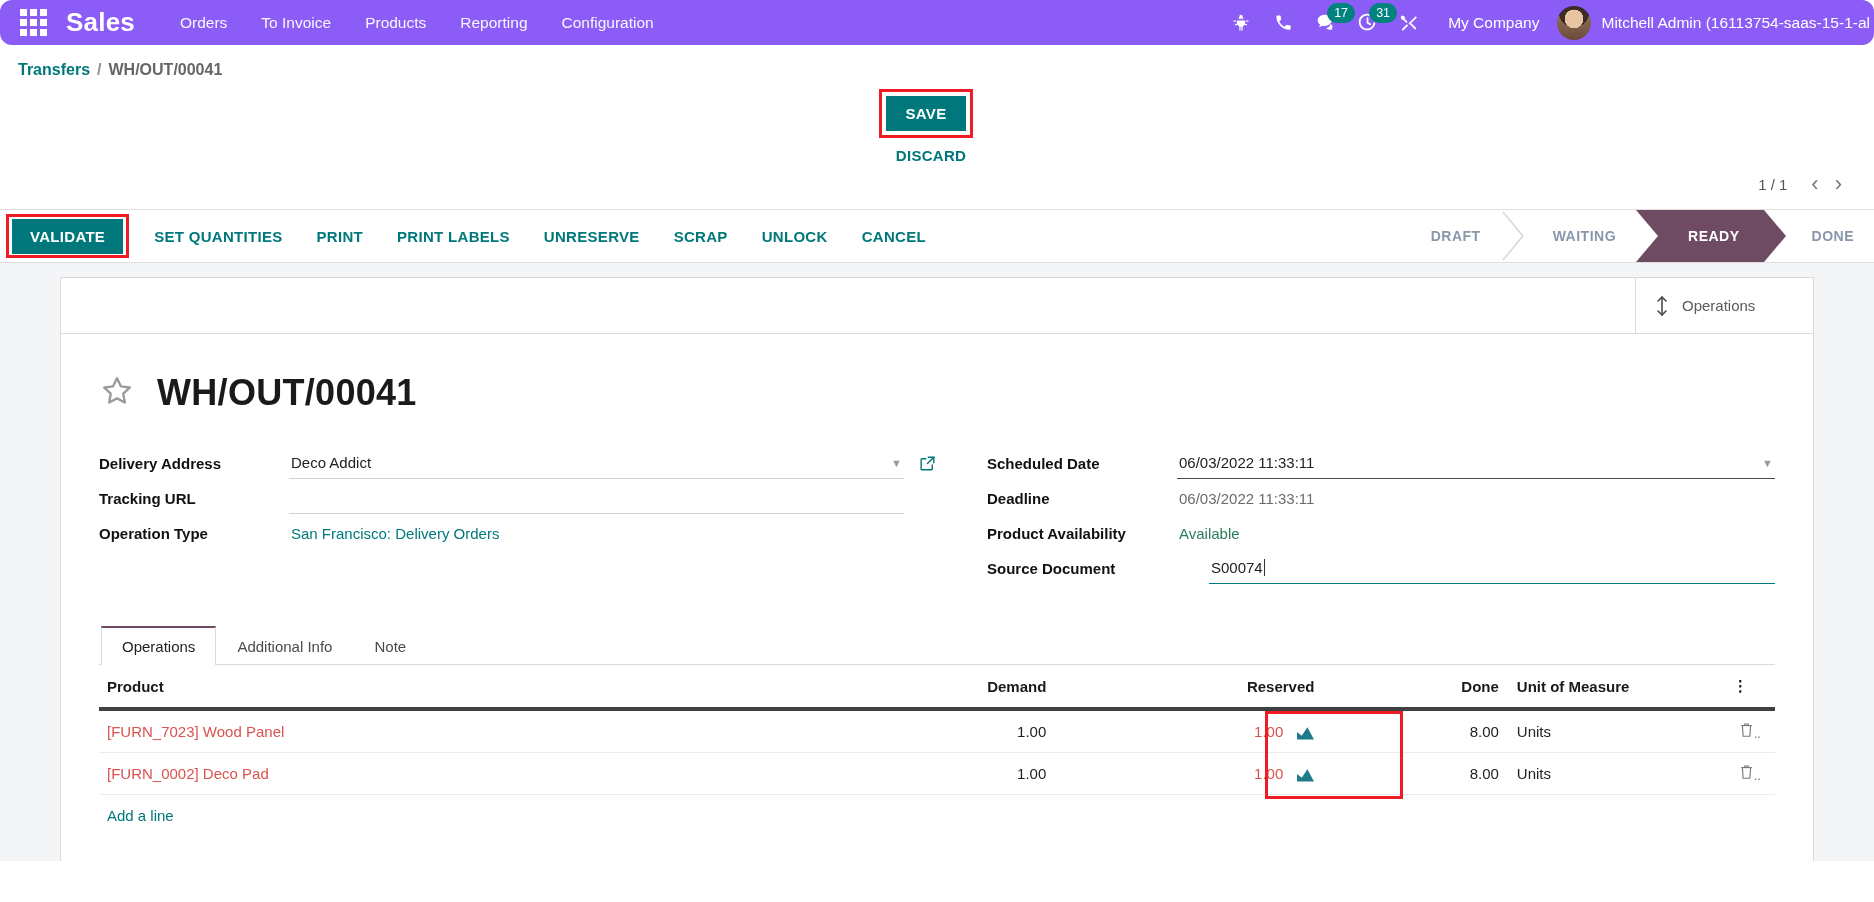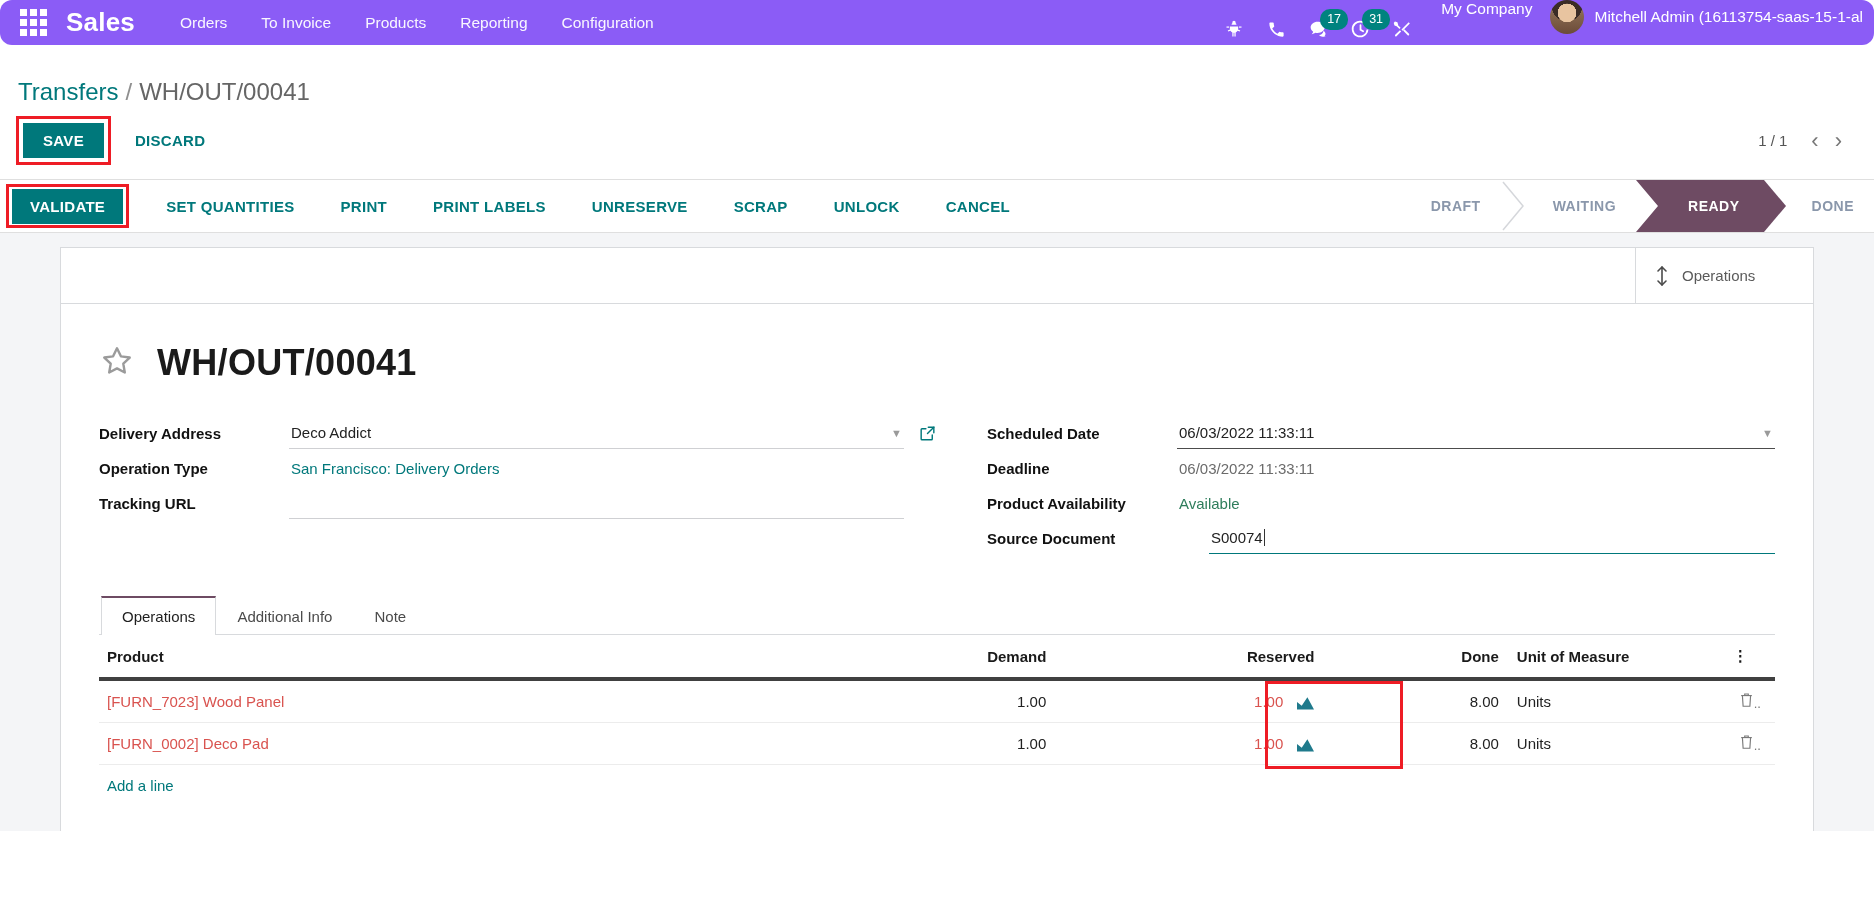--- a/index.html
+++ b/index.html
@@ -44,23 +44,23 @@
   .nav-menu { display: flex; align-items: center; }
   .nav-item {
     font-size: 15.5px;
     padding: 8px 17px;
     color: rgba(255,255,255,.95);
     cursor: pointer;
     white-space: nowrap;
   }
   .nav-right {
     display: flex;
-    align-items: flex-start;
+    align-items: center;
     margin-left: auto;
-    padding-right: 7px;
+    padding-right: 0px;
     height: 100%;
   }
   .sys-icon {
     position: relative;
     width: 42px; height: 58px;
     display: flex; align-items: center; justify-content: center;
     cursor: pointer;
   }
   .sys-icon svg { display: block; }
   .badge {
@@ -87,35 +87,37 @@
       radial-gradient(circle at 50% 18%, #3b2c26 0 46%, transparent 47%),
       linear-gradient(180deg, #9a7b5f 0%, #6b4b38 100%);
     overflow: hidden;
     flex: none;
   }
   .user-name { font-size: 15.5px; margin-left: 10px; white-space: nowrap; }
 
   
   .control-panel { background: #fff; }
   .breadcrumb-row {
-    padding: 33px 0 4px 18px;
-    font-size: 24px;
+    padding: 16px 0 4px 18px;
+    font-size: 16px;
     display: flex;
     align-items: baseline;
+    font-weight: bold;
   }
   .bc-link { color: #00787B; cursor: pointer; }
   .bc-sep { color: #8f8f8f; margin: 0 7px; }
   .bc-current { color: #666; }
 
   .buttons-row {
     display: flex;
     align-items: center;
-    padding: 6px 16px 14px 16px;
+    padding: 6px 16px 14px 4px;
     position: relative;
     min-height: 52px;
+    flex-direction: column;
   }
   .save-wrap {
     position: relative;
     display: inline-block;
     padding: 4px;
     border: 3px solid #ee1c25;
     margin-right: 10px;
   }
   .btn-save {
     background: #00787B;
@@ -154,21 +156,20 @@
 
   
   .action-bar {
     border-top: 1px solid #dfdfdf;
     border-bottom: 1px solid #dfdfdf;
     display: flex;
     align-items: stretch;
     height: 54px;
     background: #fff;
     position: relative;
-    gap: 12px;
   }
   .validate-wrap {
     display: flex;
     align-items: center;
     border: 3px solid #ee1c25;
     padding: 3px;
     margin: 4px 8px 4px 6px;
   }
   .btn-validate {
     background: #00787B;
@@ -554,36 +555,36 @@
                 <svg width="19" height="19" viewBox="0 0 24 24" fill="none" stroke="#00787B" stroke-width="1.8">
                   <path d="M13 4h7v7" stroke-linecap="round"></path>
                   <path d="M20 4l-8 8" stroke-linecap="round"></path>
                   <path d="M18 14v5a1 1 0 0 1-1 1H5a1 1 0 0 1-1-1V7a1 1 0 0 1 1-1h5" stroke-linecap="round"></path>
                 </svg>
               </span>
             </div>
           </div>
 
           <div class="field-row">
-            <div class="field-label">Operation Type</div>
+            <div class="field-label">Tracking URL</div>
             <div class="field-value">
-              <div class="input-underline plain">
-                <span class="val-link">San Francisco: Delivery Orders</span>
+              <div class="input-underline">
+                <span class="val-text"></span>
               </div>
               <span class="ext-link" style="visibility:hidden">
                 <svg width="19" height="19"></svg>
               </span>
             </div>
           </div>
 
           <div class="field-row">
-            <div class="field-label">Tracking URL</div>
+            <div class="field-label">Operation Type</div>
             <div class="field-value">
-              <div class="input-underline">
-                <span class="val-text"></span>
+              <div class="input-underline plain">
+                <span class="val-link">San Francisco: Delivery Orders</span>
               </div>
               <span class="ext-link" style="visibility:hidden">
                 <svg width="19" height="19"></svg>
               </span>
             </div>
           </div>
         </div>
 
         <div class="form-col right">
 

